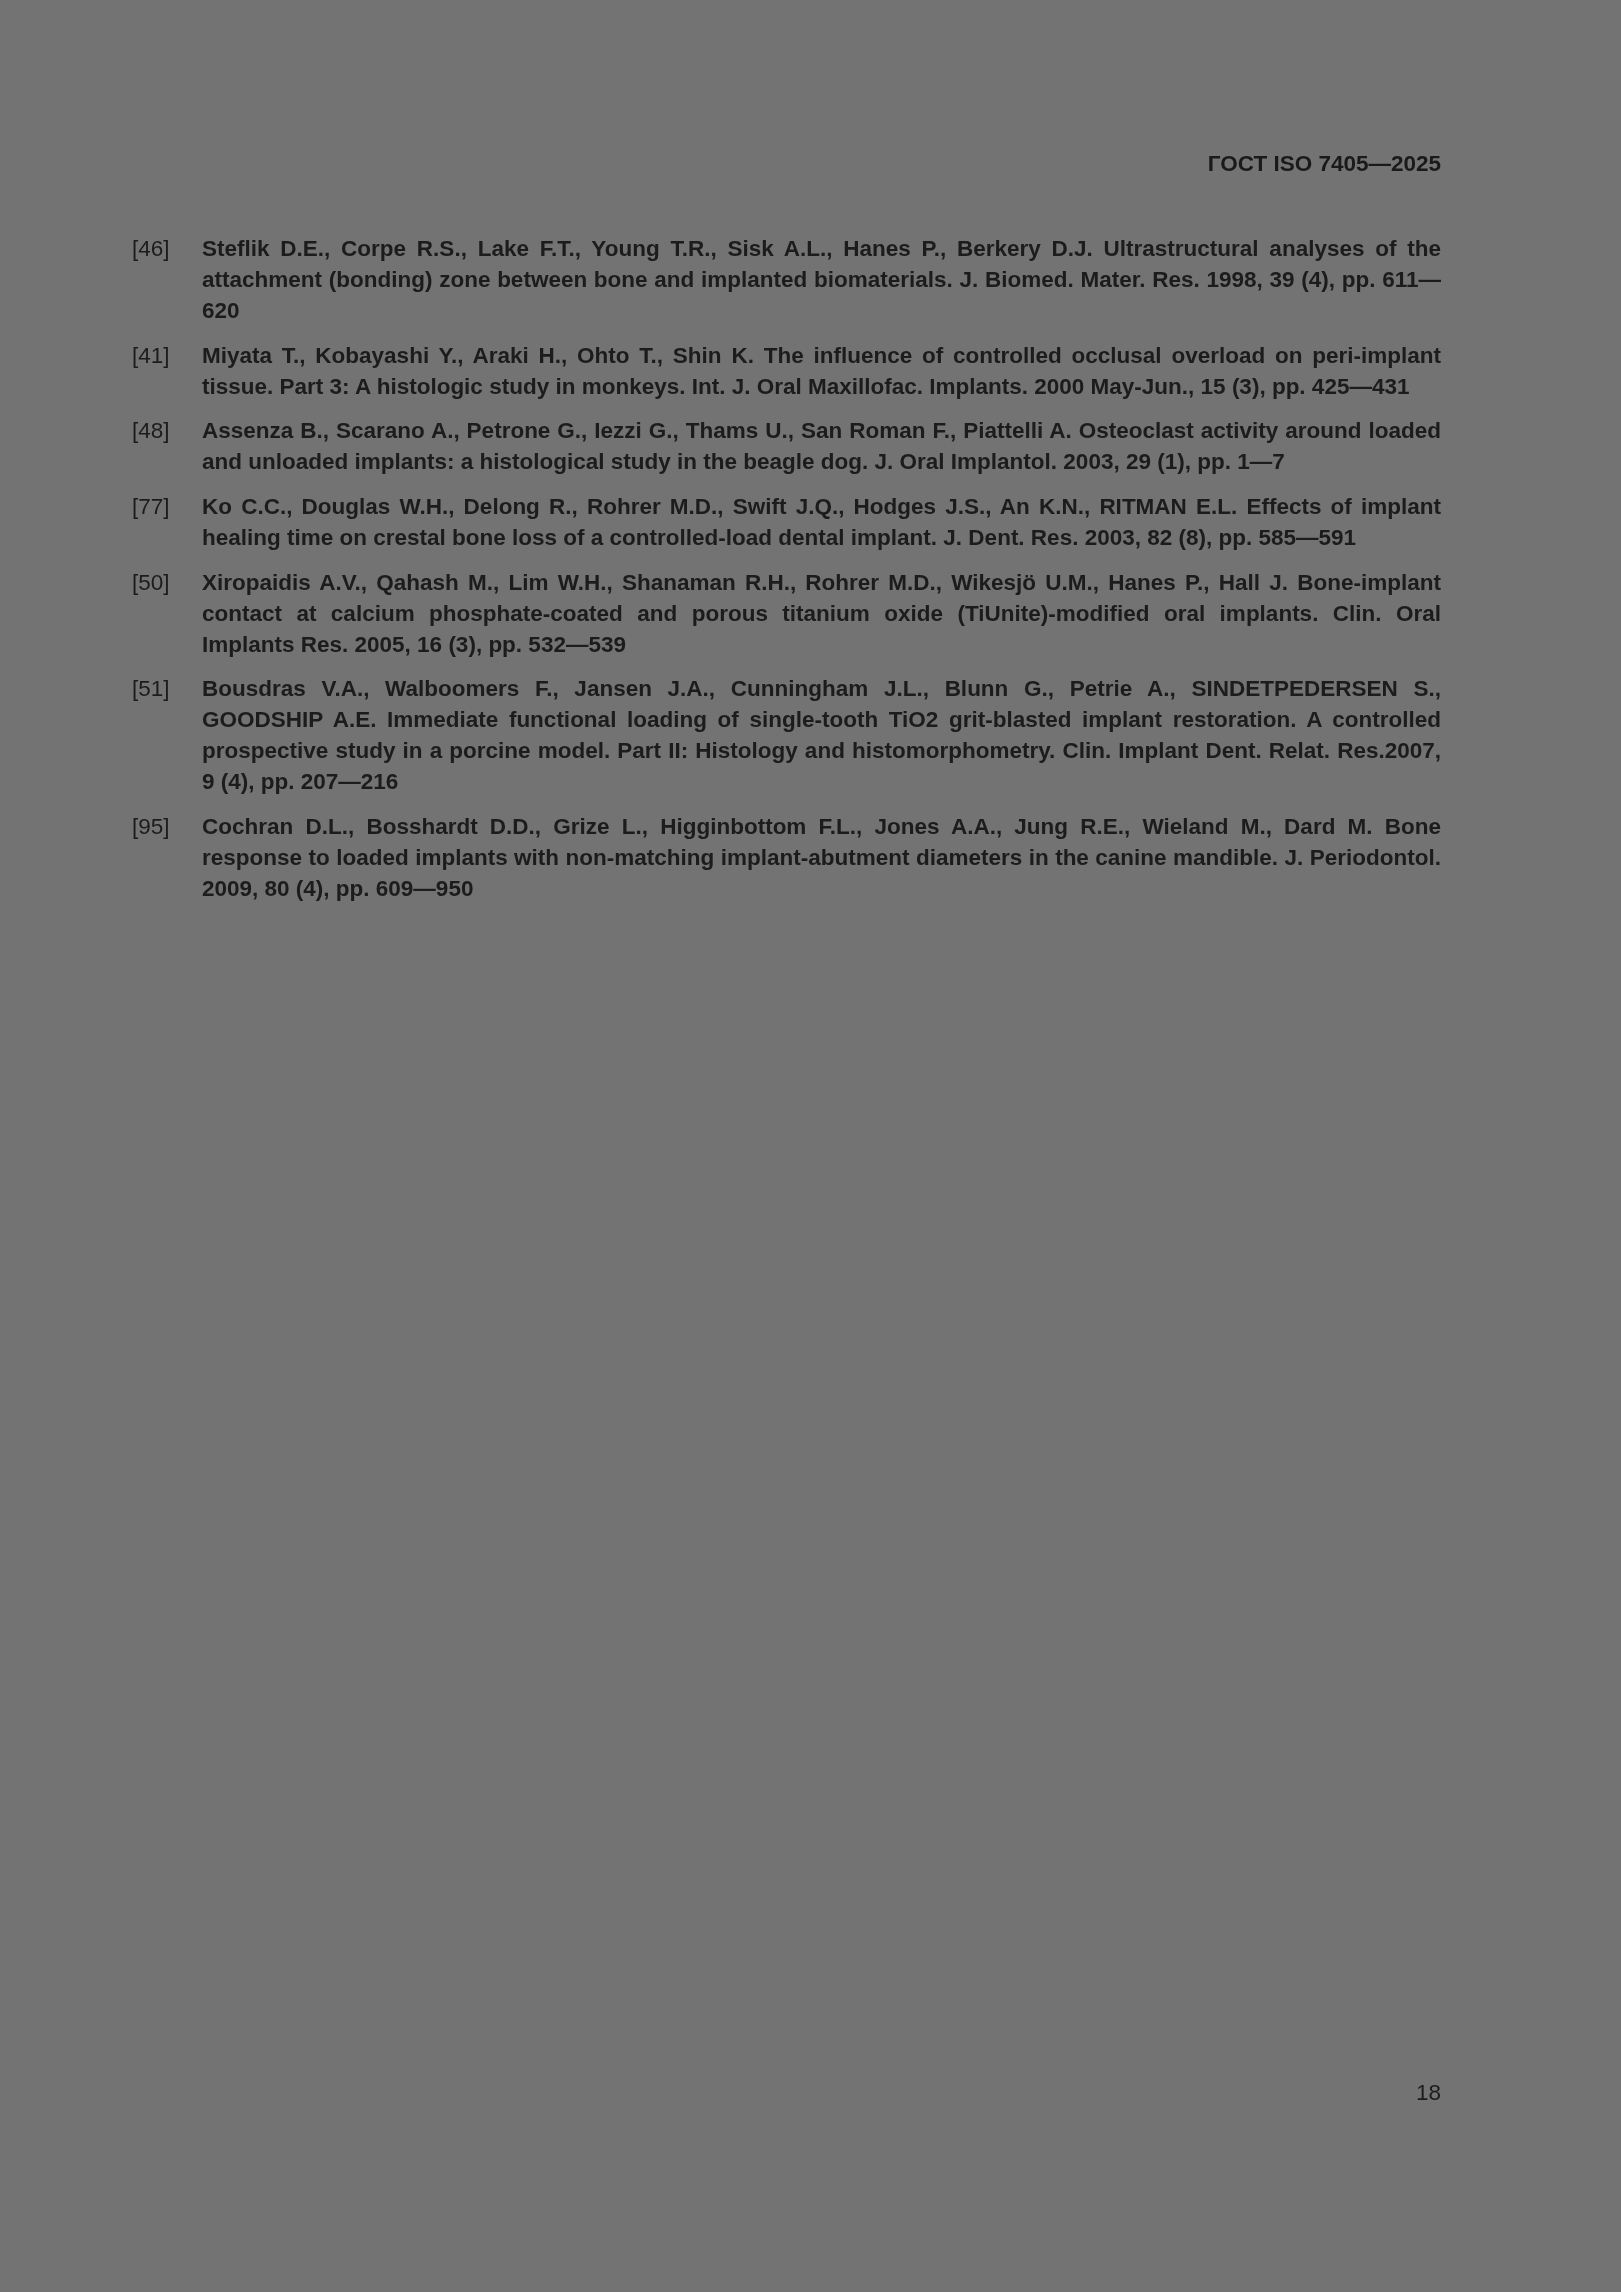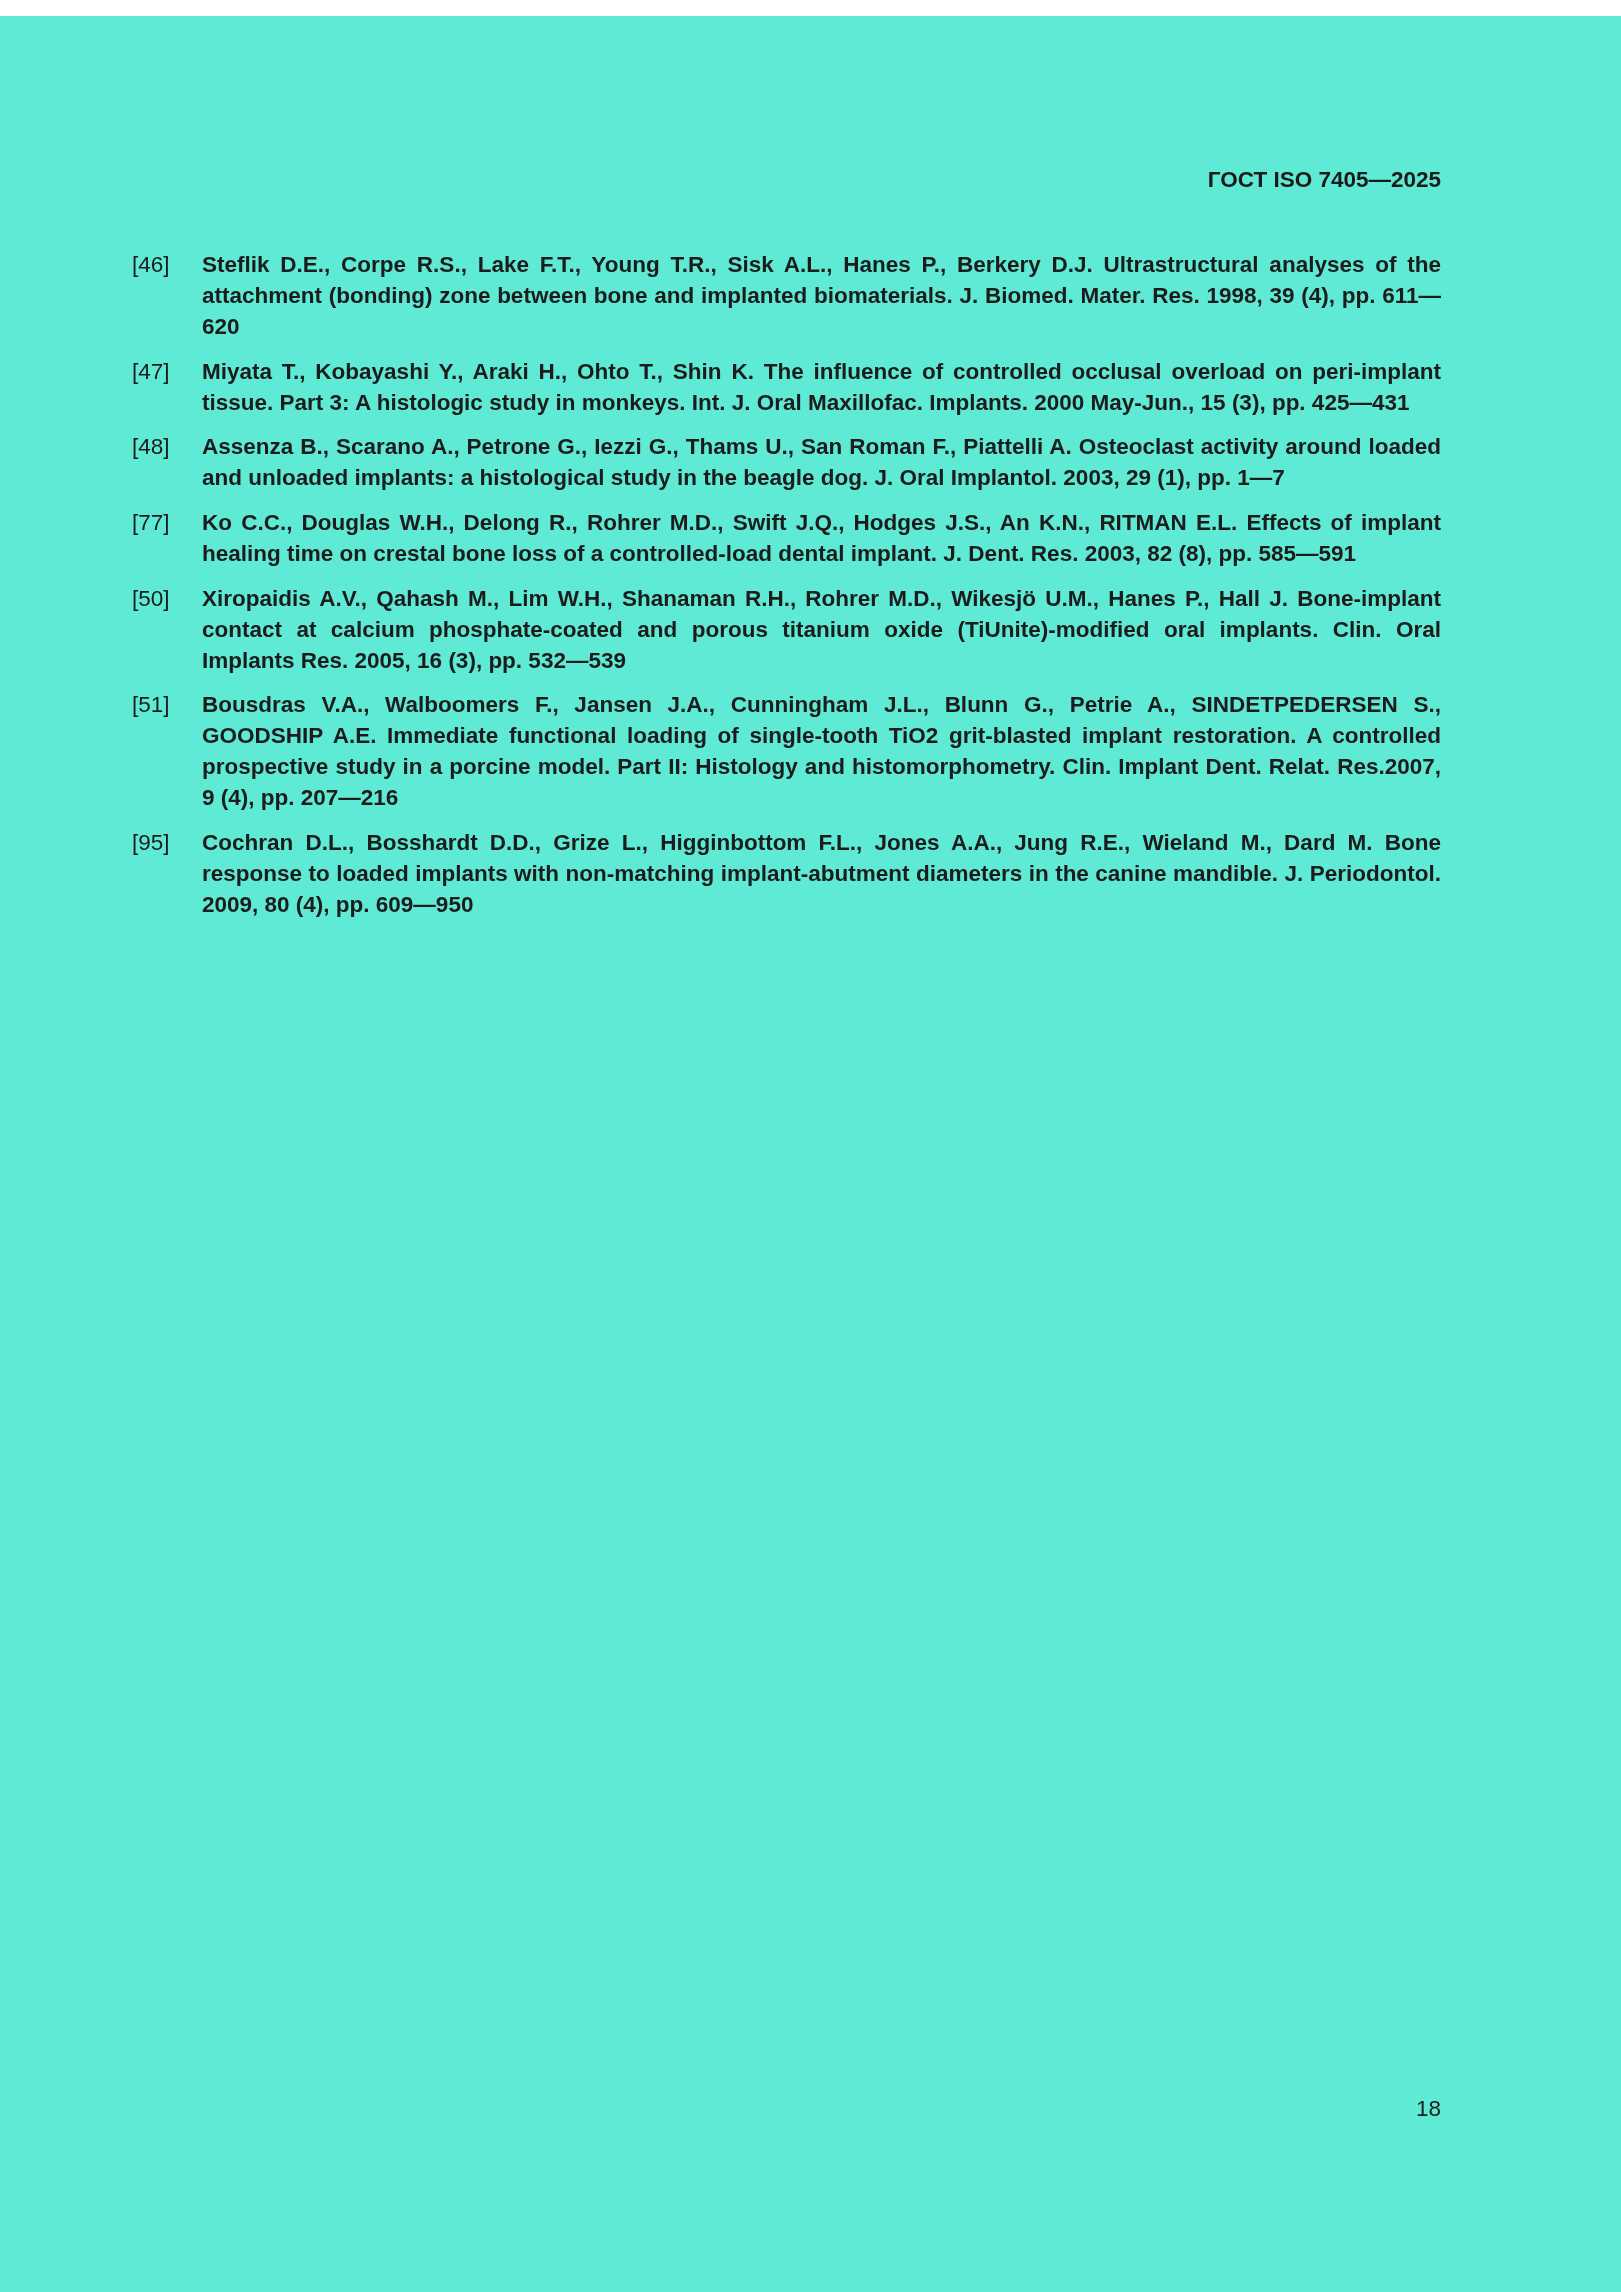--- a/index.html
+++ b/index.html
@@ -11,22 +11,21 @@
     height: 2293px;
     background: #ffffff;
     font-family: "Liberation Sans", "DejaVu Sans", sans-serif;
     color: #1c1c1c;
     position: relative;
     overflow: hidden;
   }
   .page {
     position: absolute;
     inset: 0;
-    background: #5eead4;
-    margin-top: 16px;
+    background: #737373;
   }
   .doc-header {
     position: absolute;
     top: 149px;
     left: 116px;
     right: 180px;
     text-align: right;
     font-weight: bold;
     font-size: 22.5px;
     line-height: 29px;
@@ -75,21 +74,21 @@
   <div class="doc-header">ГОСТ ISO 7405—2025</div>
 
   <div class="content">
 
     <div class="ref">
       <div class="ref-label">[46]</div>
       <div class="ref-text">Steflik D.E., Corpe R.S., Lake F.T., Young T.R., Sisk A.L., Hanes P., Berkery D.J. Ultrastructural analyses of the attachment (bonding) zone between bone and implanted biomaterials. J. Biomed. Mater. Res. 1998, 39 (4), pp. 611—620</div>
     </div>
 
     <div class="ref">
-      <div class="ref-label">[47]</div>
+      <div class="ref-label">[41]</div>
       <div class="ref-text">Miyata T., Kobayashi Y., Araki H., Ohto T., Shin K. The influence of controlled occlusal overload on peri-implant tissue. Part 3: A histologic study in monkeys. Int. J. Oral Maxillofac. Implants. 2000 May-Jun., 15 (3), pp. 425—431</div>
     </div>
 
     <div class="ref">
       <div class="ref-label">[48]</div>
       <div class="ref-text">Assenza B., Scarano A., Petrone G., Iezzi G., Thams U., San Roman F., Piattelli A. Osteoclast activity around loaded and unloaded implants: a histological study in the beagle dog. J. Oral Implantol. 2003, 29 (1), pp. 1—7</div>
     </div>
 
     <div class="ref">
       <div class="ref-label">[77]</div>

